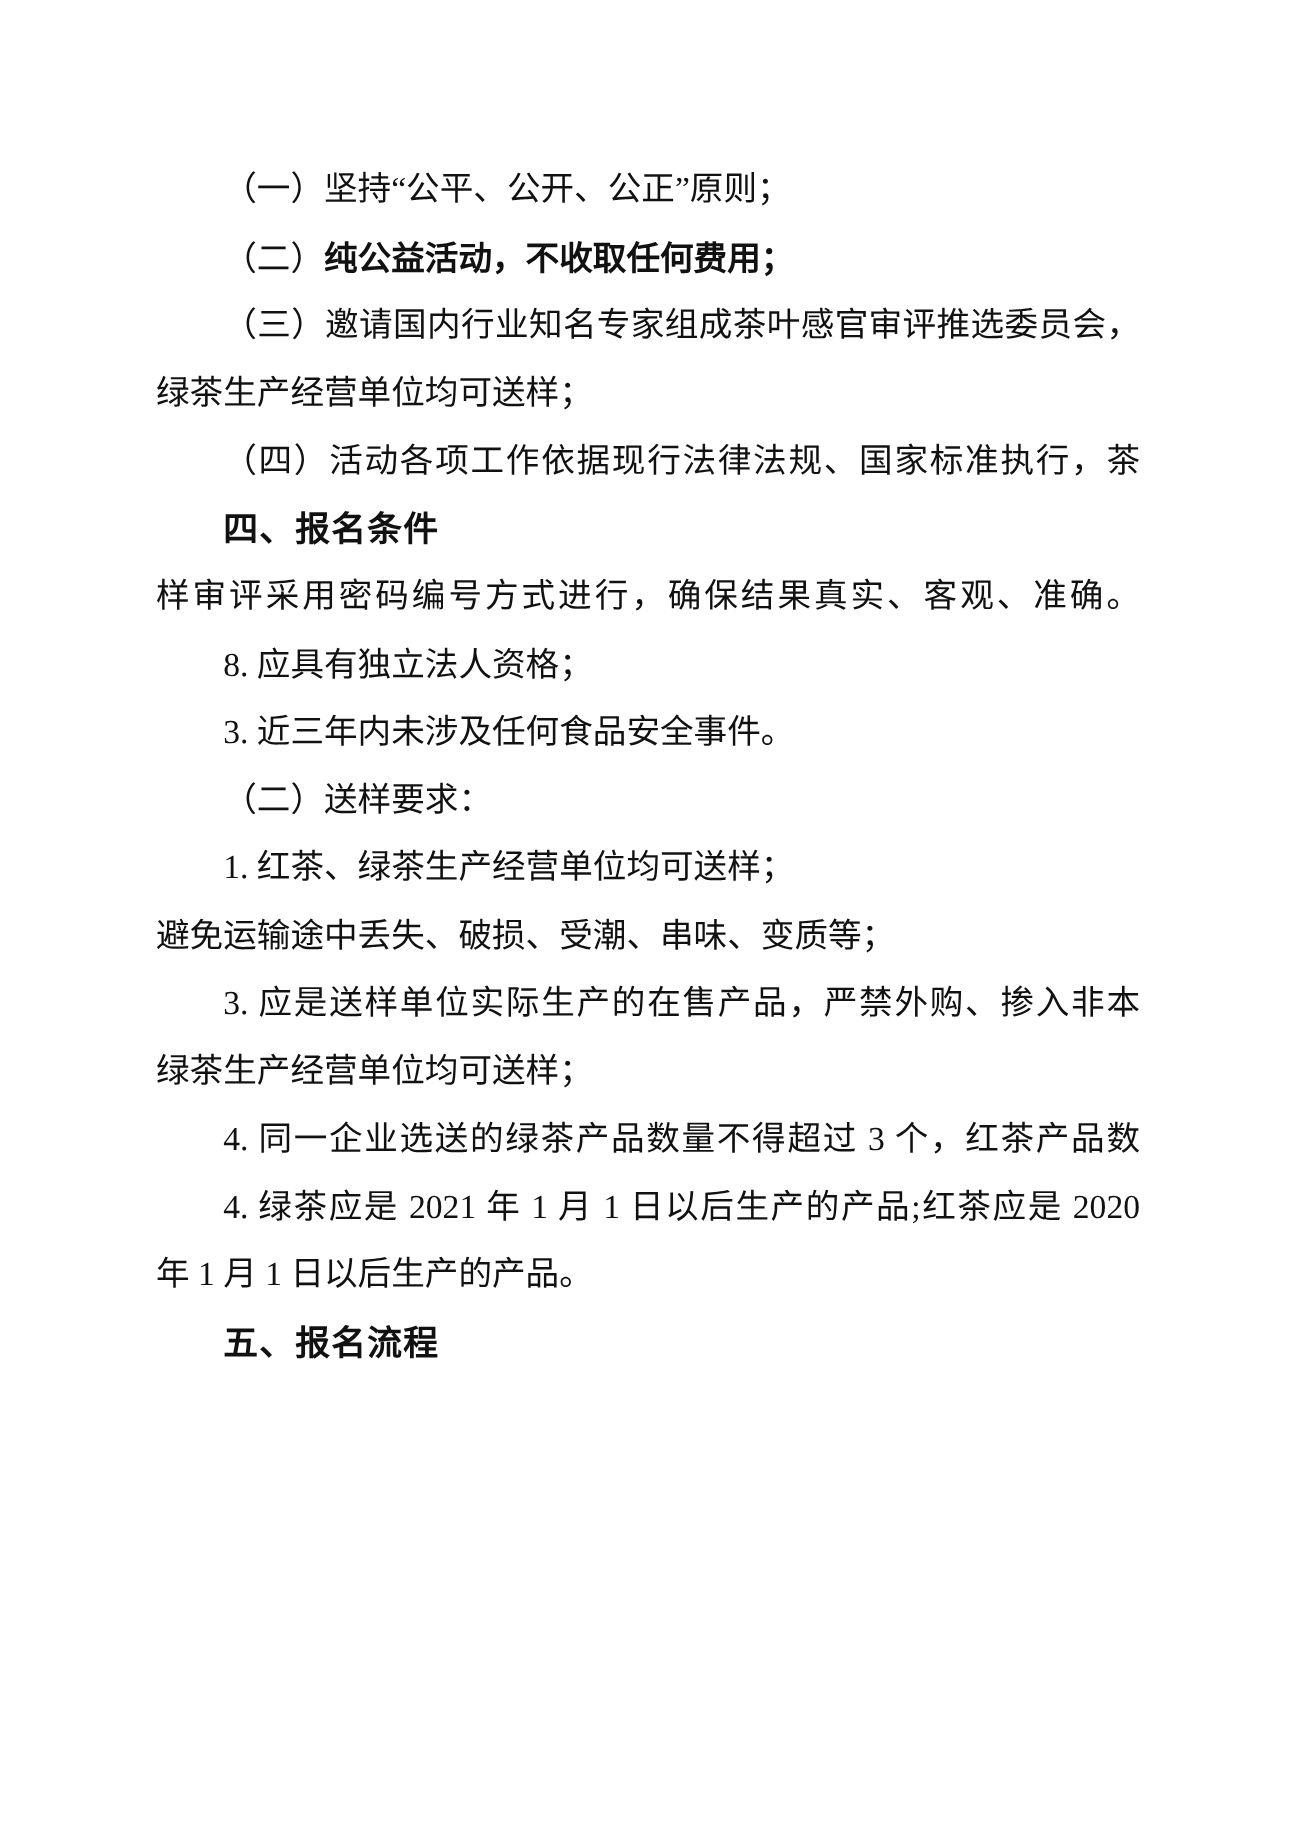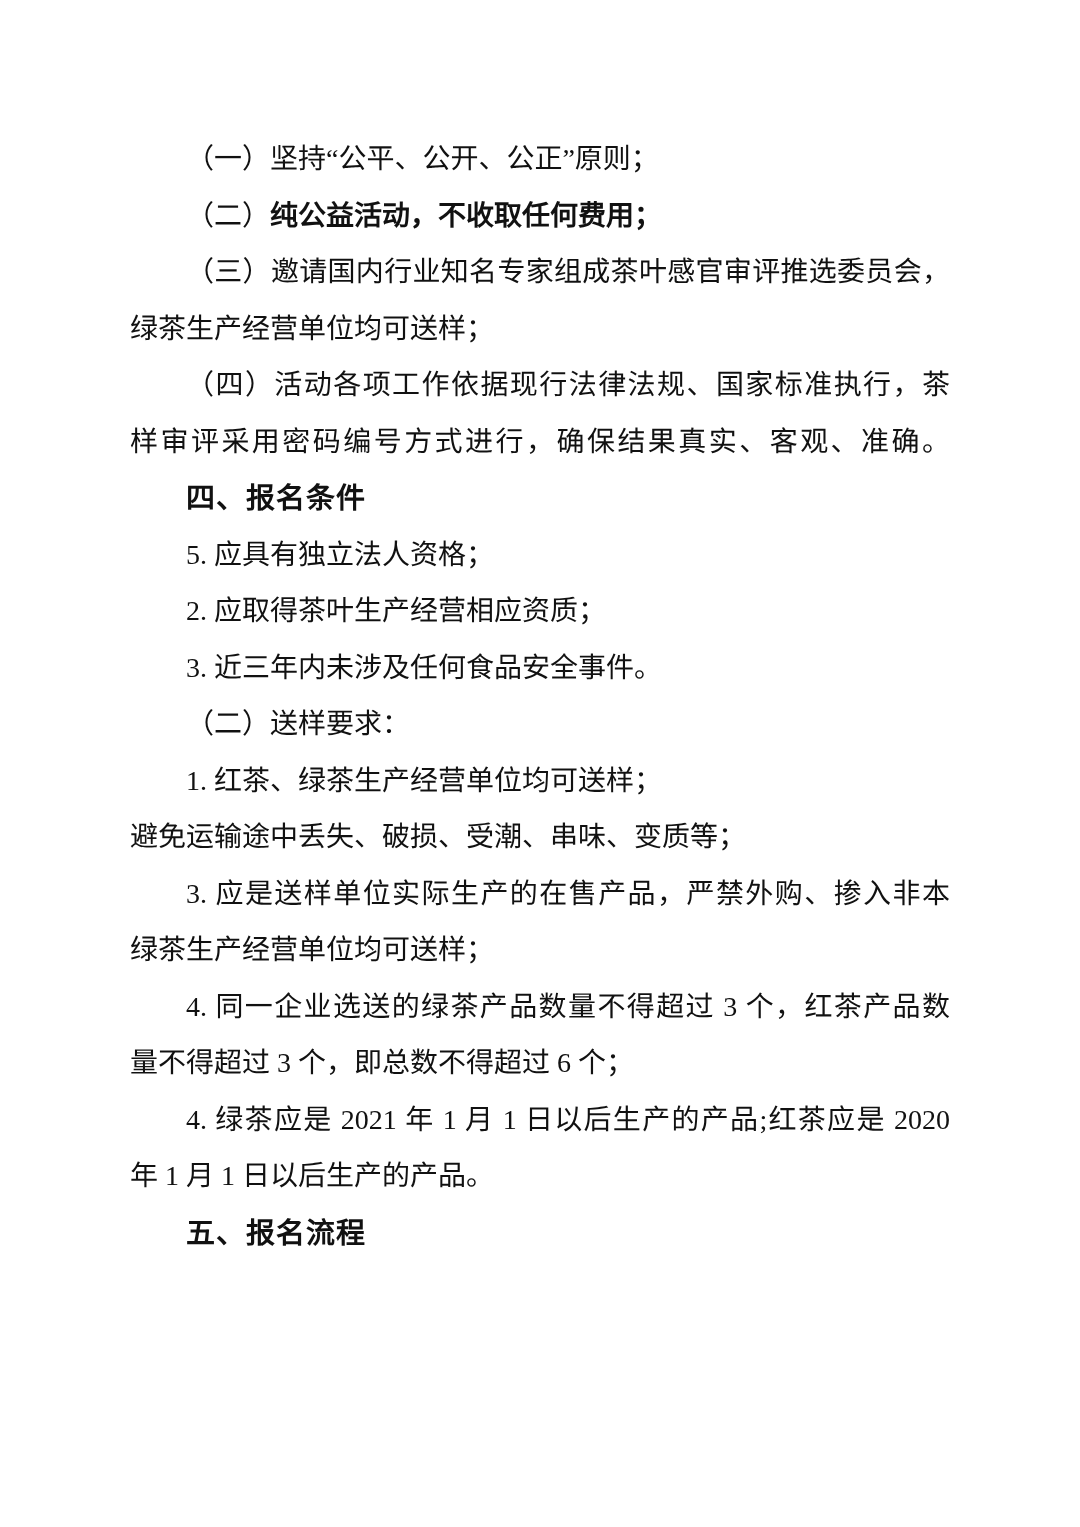--- a/index.html
+++ b/index.html
@@ -55,40 +55,38 @@
   <div class="content">
 
     <p class="line indent">（一）坚持“公平、公开、公正”原则；</p>
 
     <p class="line indent"><span>（二）</span><span class="bold-part">纯公益活动，不收取任何费用；</span></p>
 
     <p class="line indent fill">（三）邀请国内行业知名专家组成茶叶感官审评推选委员会，</p>
     <p class="line">绿茶生产经营单位均可送样；</p>
 
     <p class="line indent fill">（四）活动各项工作依据现行法律法规、国家标准执行，茶</p>
+    <p class="line indent heading">四、报名条件</p>
+
     <p class="line fill">样审评采用密码编号方式进行，确保结果真实、客观、准确。</p>
 
-    <p class="line indent heading">四、报名条件</p>
 
-
-    <p class="line indent">5. 应具有独立法人资格；</p>
-    <p class="line indent">2. 应取得茶叶生产经营相应资质；</p>
+    <p class="line indent">8. 应具有独立法人资格；</p>
     <p class="line indent">3. 近三年内未涉及任何食品安全事件。</p>
 
     <p class="line indent">（二）送样要求：</p>
 
     <p class="line indent">1. 红茶、绿茶生产经营单位均可送样；</p>
 
     <p class="line">避免运输途中丢失、破损、受潮、串味、变质等；</p>
 
     <p class="line indent fill">3. 应是送样单位实际生产的在售产品，严禁外购、掺入非本</p>
     <p class="line">绿茶生产经营单位均可送样；</p>
 
     <p class="line indent fill">4. 同一企业选送的绿茶产品数量不得超过 3 个，红茶产品数</p>
-    <p class="line">量不得超过 3 个，即总数不得超过 6 个；</p>
 
     <p class="line indent fill">4. 绿茶应是 2021 年 1 月 1 日以后生产的产品;红茶应是 2020</p>
     <p class="line">年 1 月 1 日以后生产的产品。</p>
 
     <p class="line indent heading">五、报名流程</p>
 
   </div>
 </div>
 
 </body></html>

